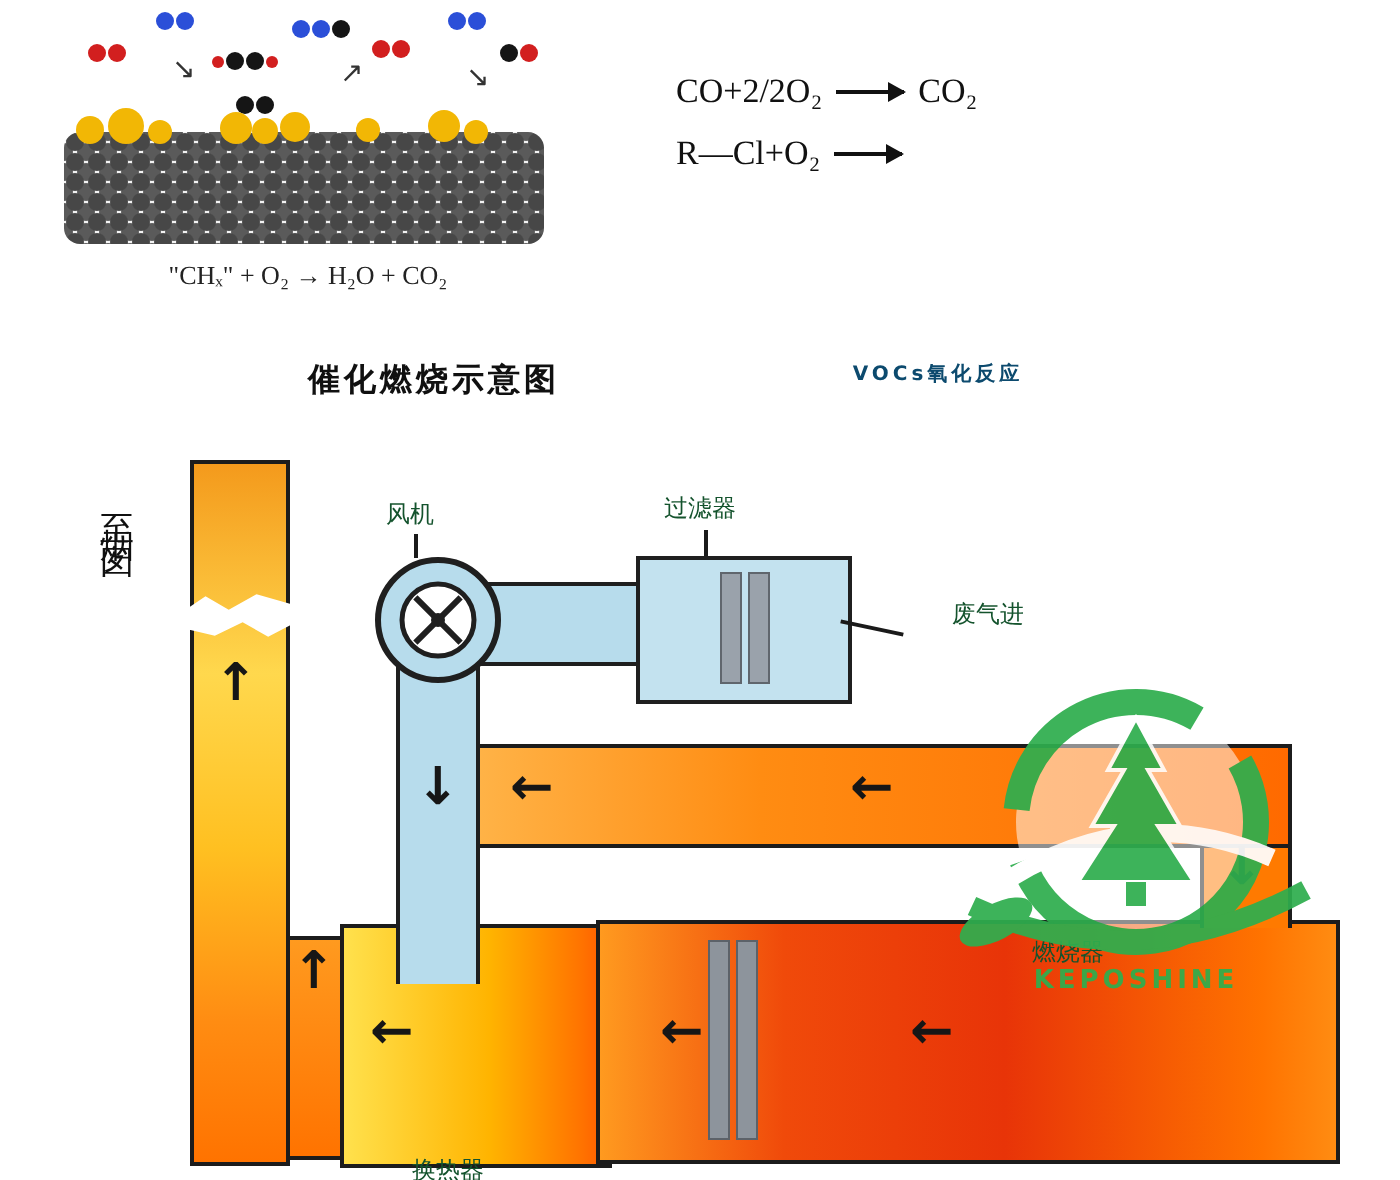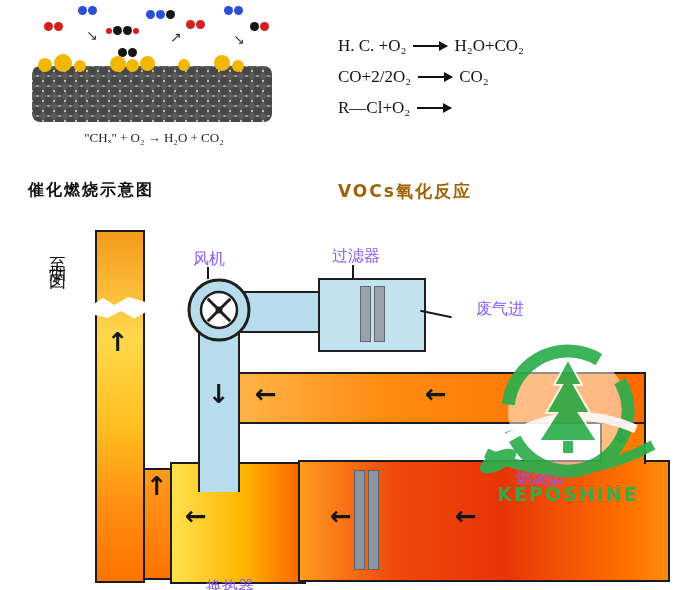--- a/index.html
+++ b/index.html
@@ -14,36 +14,36 @@
   .k{background:#151515}.r{background:#d21f1f}.b{background:#2b4fd8}
   .mini-arrow{position:absolute;font-size:14px;color:#333;line-height:1;}
   #slab{position:absolute;left:4px;top:62px;width:240px;height:56px;border-radius:8px;
     background-image:
       radial-gradient(circle,#474747 4.2px,rgba(0,0,0,0) 4.8px),
       radial-gradient(circle,#5a5a5a 4.2px,rgba(0,0,0,0) 4.8px);
     background-size:11px 10px;background-position:0 0,5.5px 5px;}
   .blob{position:absolute;border-radius:50%;background:#f2b705;}
   #fig-formula{position:absolute;top:126px;left:0;width:100%;text-align:center;
     font-family:"Liberation Serif",serif;font-size:13px;color:#222;}
-  #fig-caption{position:absolute;top:176px;left:0;width:100%;text-align:left;
+  #fig-caption{position:absolute;top:176px;left:0;width:100%;text-align:right;
     font-size:16px;font-weight:700;letter-spacing:2px;color:#101010;}
 
   
   #reactions{position:absolute;left:338px;top:30px;width:262px;}
   .eq-row{display:flex;align-items:center;height:31px;
     font-family:"Liberation Serif",serif;font-size:17px;color:#111;white-space:nowrap;}
   .rarrow{display:inline-block;position:relative;width:34px;height:2px;background:#111;margin:0 7px;}
   .rarrow::after{content:"";position:absolute;right:-1px;top:-4px;
     border-left:9px solid #111;border-top:5px solid transparent;border-bottom:5px solid transparent;}
-  #reactions-caption{position:absolute;left:338px;top:180px;width:262px;
-    font-size:17px;font-weight:700;letter-spacing:2px;color:#a16207;}
+  #reactions-caption{position:absolute;left:338px;top:180px;width:262px;text-align:center;
+    font-size:10px;font-weight:700;letter-spacing:2px;color:#0c4a6e;}
 
   
   #flow{position:absolute;left:0;top:225px;width:700px;height:365px;}
-  .lbl{position:absolute;font-size:16px;color:#8b5cf6;white-space:nowrap;}
+  .lbl{position:absolute;font-size:12px;color:#14532d;white-space:nowrap;}
   .farrow{position:absolute;font-size:26px;font-weight:700;color:#161616;line-height:1;}
 
   #connector-bl{position:absolute;left:139px;top:243px;width:35px;height:108px;
     background:linear-gradient(180deg,#ff9a1f,#ff7300);border:2px solid #1c1c1c;}
   #duct-chimney{position:absolute;left:95px;top:5px;width:46px;height:349px;
     background:linear-gradient(180deg,#f49a1c 0%,#ffd84d 30%,#ffc021 55%,#ff8c12 80%,#ff7300 100%);
     border:2px solid #1c1c1c;}
   #chimney-break{position:absolute;left:90px;top:70px;width:58px;height:26px;background:#fff;
     clip-path:polygon(0 45%,22% 12%,42% 38%,66% 8%,100% 30%,100% 62%,76% 90%,54% 62%,30% 88%,0 72%);}
   #label-chimney{position:absolute;left:47px;top:18px;writing-mode:vertical-rl;text-orientation:upright;
@@ -74,21 +74,21 @@
   #lead-fan{left:207px;top:42px;width:2px;height:12px;}
   #lead-filter{left:352px;top:40px;width:2px;height:13px;}
   #lead-gas{left:420px;top:88px;width:32px;height:2px;transform:rotate(12deg);}
 
   #label-burner{left:516px;top:243px;}
   #label-hx{left:206px;top:352px;}
 
   
   #watermark{position:absolute;left:468px;top:108px;width:200px;height:240px;opacity:.93;}
   #wm-brand{position:absolute;top:150px;left:0;width:100%;text-align:center;
-    font-size:19px;font-weight:700;letter-spacing:2px;color:#2fae4e;}
+    font-size:13px;font-weight:700;letter-spacing:2px;color:#2fae4e;}
   #wm-cn{position:absolute;top:172px;left:0;width:100%;text-align:center;
     font-size:27px;font-weight:700;letter-spacing:3px;color:#2fae4e;
     text-shadow:0 0 3px #fff,0 0 3px #fff;}
 </style>
 </head>
 <body>
 
 <div id="catalytic-fig">
 
   <div class="molecule" style="left:16px;top:18px">
@@ -139,25 +139,20 @@
   <div class="blob" style="left:112px;top:52px;width:15px;height:15px"></div>
   <div class="blob" style="left:150px;top:55px;width:12px;height:12px"></div>
   <div class="blob" style="left:186px;top:51px;width:16px;height:16px"></div>
   <div class="blob" style="left:204px;top:56px;width:12px;height:12px"></div>
 
   <div id="fig-formula">"CHₓ" + O₂ → H₂O + CO₂</div>
   <div id="fig-caption">催化燃烧示意图</div>
 </div>
 
 <div id="reactions">
-  <div class="eq-row">
-    <span>H. C. +O₂</span>
-    <span class="rarrow"></span>
-    <span>H₂O+CO₂</span>
-  </div>
   <div class="eq-row">
     <span>CO+2/2O₂</span>
     <span class="rarrow"></span>
     <span>CO₂</span>
   </div>
   <div class="eq-row">
     <span>R—Cl+O₂</span>
     <span class="rarrow"></span>
   </div>
 </div>

